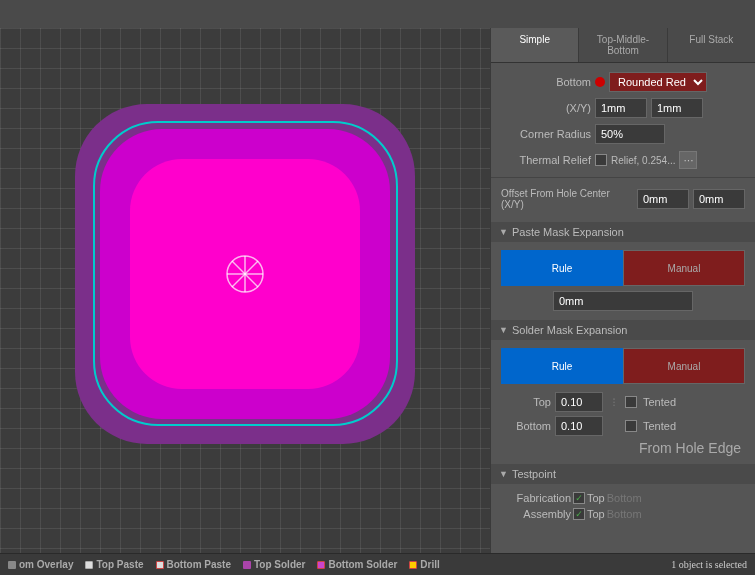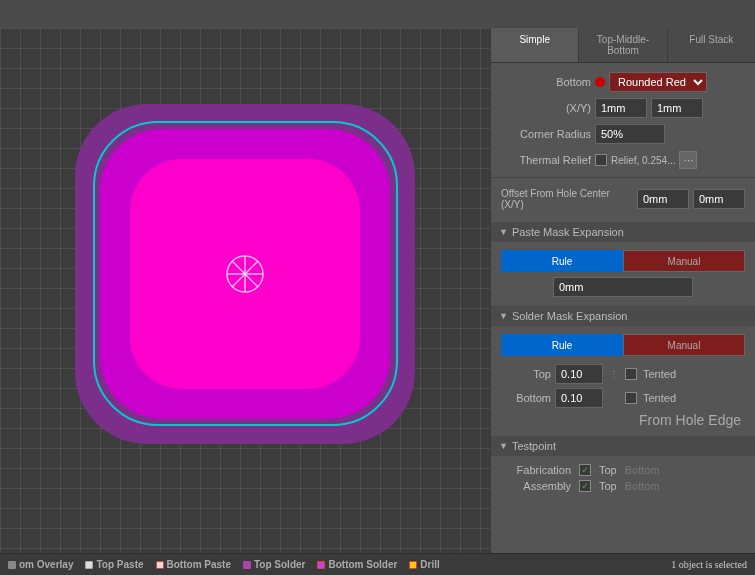--- a/index.html
+++ b/index.html
@@ -247,21 +247,21 @@
     }
 
     .section-arrow {
       color: #aaa;
       font-size: 9px;
     }
 
     
     .toggle-group {
       display: flex;
-      height: 22px;
+      height: 36px;
       border-radius: 6px;
     }
 
     .toggle-btn {
       flex: 1;
       border: 1px solid #666;
       background: #7f1d1d;
       color: #aaa;
       cursor: pointer;
       font-size: 10px;
@@ -306,21 +306,21 @@
       text-align: right;
       color: #aaa;
       font-size: 14px;
       padding-right: 4px;
     }
 
     
     .testpoint-row {
       display: flex;
       align-items: center;
-      gap: 8px;
+      gap: 2px;
     }
 
     .tp-label {
       color: #bbb;
       width: 70px;
       text-align: right;
       font-size: 11px;
     }
 
     .tp-checkbox {

